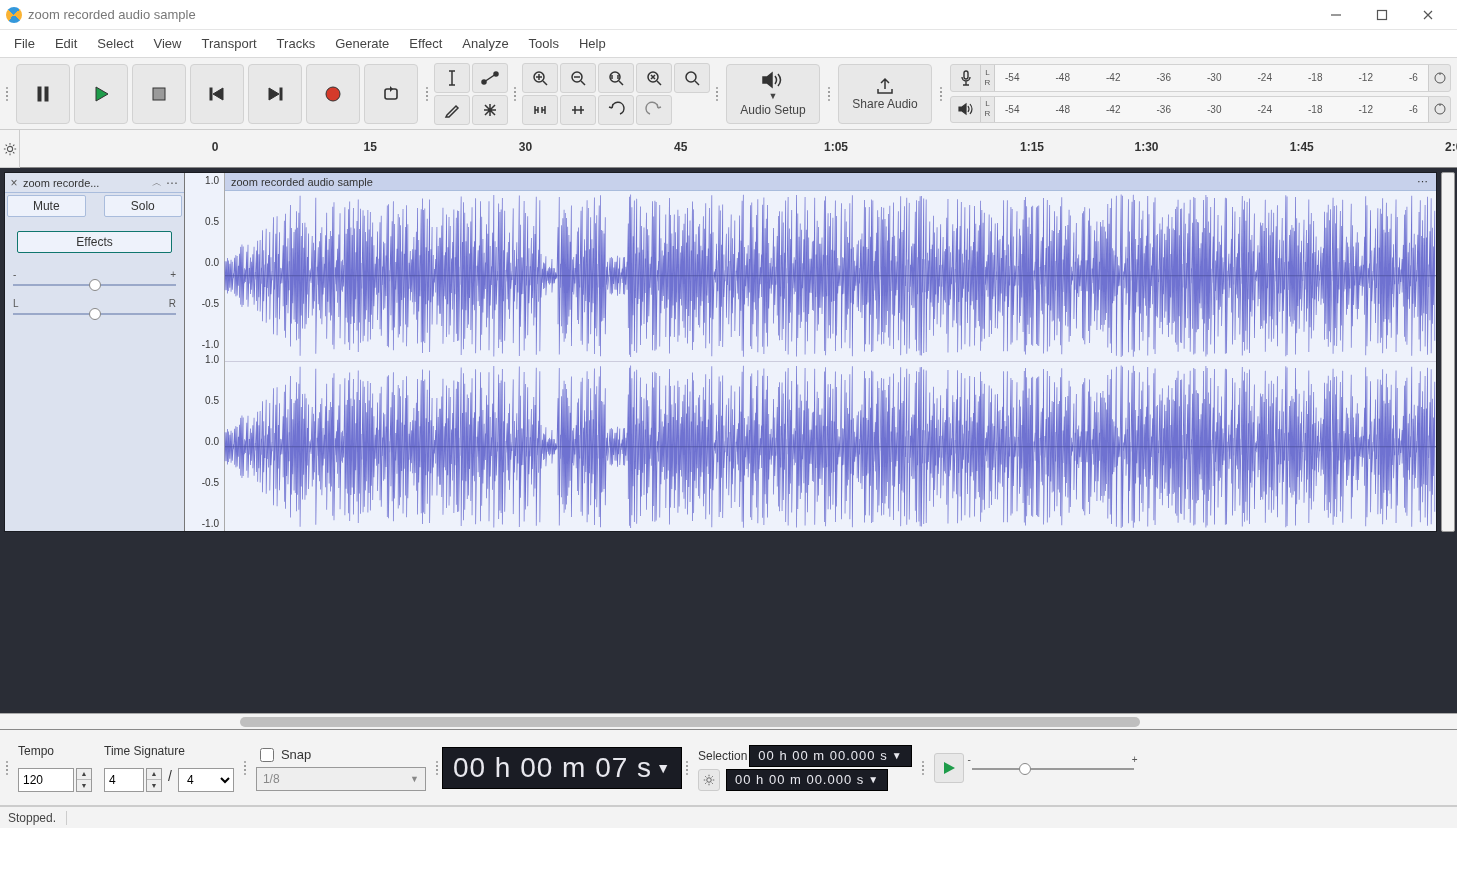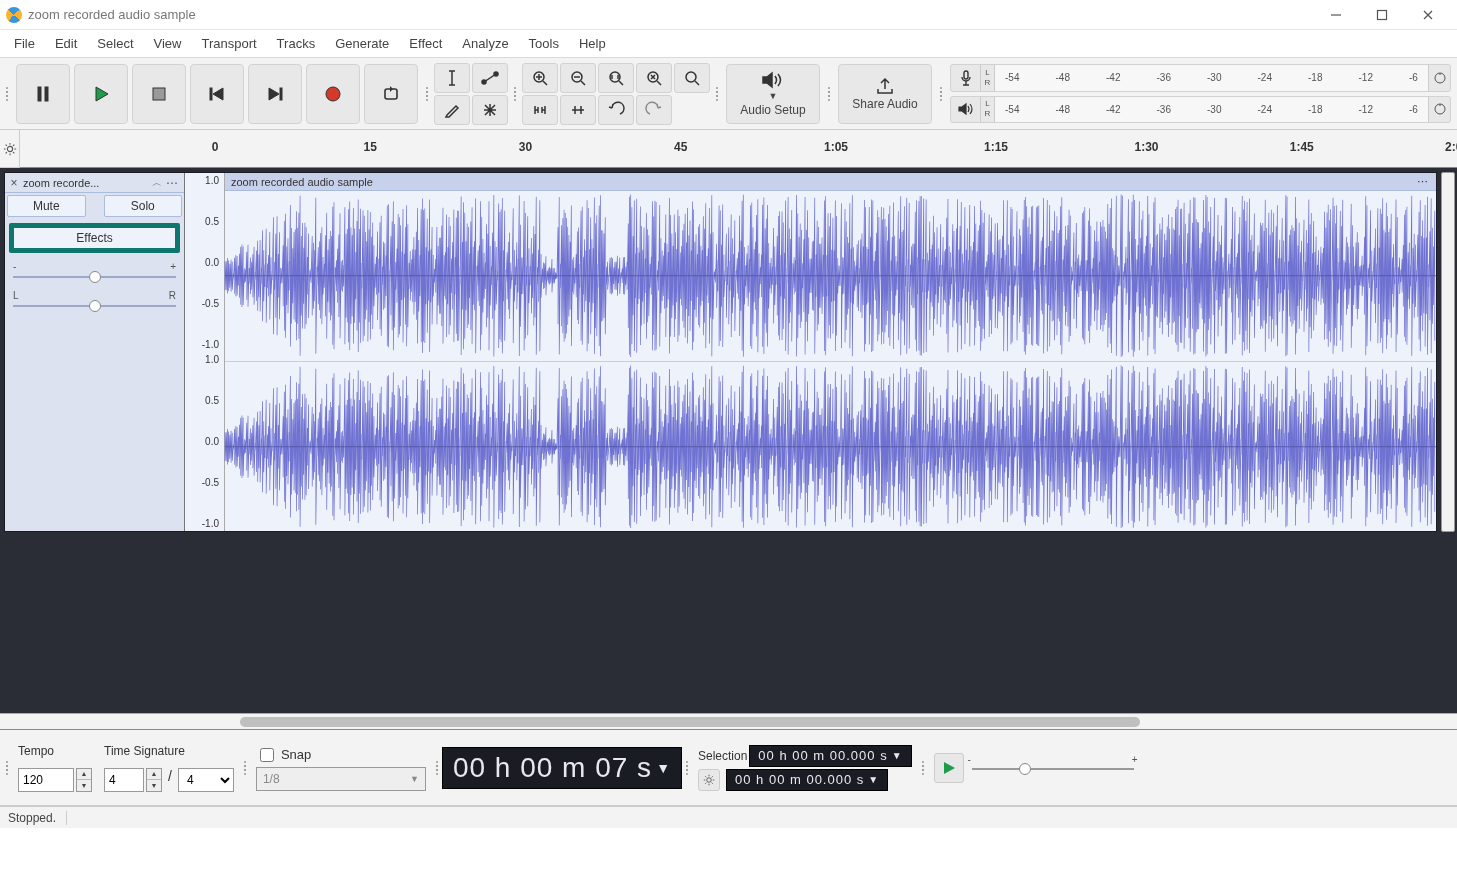--- a/index.html
+++ b/index.html
@@ -59,21 +59,21 @@
   .ruler .label{position:absolute;top:10px;font-size:12px;color:#333;font-weight:bold;transform:translateX(-50%);}
   .track-container{position:absolute;left:4px;right:20px;top:42px;height:360px;display:flex;border:1px solid #1a1c22;}
   .track-panel{width:180px;background:var(--track-bg);border-right:1px solid #777;display:flex;flex-direction:column;font-size:12px;}
   .tp-header{height:20px;display:flex;align-items:center;padding:0 2px;gap:2px;border-bottom:1px solid #a9bcdc;}
   .tp-header .x{width:14px;text-align:center;color:#555;}
   .tp-header .title{flex:1;color:#333;font-size:11px;overflow:hidden;white-space:nowrap;}
   .tp-header .arrow{width:12px;color:#555;font-size:10px;}
   .tp-header .dots{width:16px;color:#555;letter-spacing:1px;}
   .tp-btns{display:flex;gap:18px;padding:2px;}
   .tp-btns .b{flex:1;text-align:center;padding:3px 0;background:#eef2fb;border:1px solid #a9bcdc;border-radius:2px;font-size:12px;color:#333;}
-  .tp-effects{margin:4px;padding:3px 0;text-align:center;background:#eef2fb;border:5px solid #0f766e;border-radius:2px;}
+  .tp-effects{margin:12px;padding:3px 0;text-align:center;background:#eef2fb;border:1px solid #0f766e;border-radius:2px;}
   .tp-slider{padding:4px 8px;}
   .tp-slider .ends{display:flex;justify-content:space-between;font-size:10px;color:#555;margin-bottom:2px;}
   .tp-slider .bar{height:2px;background:#9aa8c9;position:relative;margin:4px 0;}
   .tp-slider .knob{position:absolute;top:-5px;left:50%;width:12px;height:12px;border-radius:50%;background:#fff;border:1px solid #888;transform:translateX(-50%);}
   .amp-scale{width:40px;background:#eef2fb;border-right:1px solid #aaa;display:flex;flex-direction:column;}
   .amp-half{flex:1;display:flex;flex-direction:column;justify-content:space-between;padding:2px 2px;font-size:10px;color:#333;}
   .amp-half div{text-align:right;padding-right:3px;}
   .wave-area{flex:1;position:relative;background:#eef2fb;}
   .wave-title{position:absolute;top:0;left:0;right:0;height:18px;background:var(--track-header);display:flex;align-items:center;padding:0 6px;font-size:11px;color:#333;border-bottom:1px solid #a9bcdc;justify-content:space-between;}
   .wave-title .dots{letter-spacing:2px;}
@@ -370,21 +370,21 @@
         <path d="M8 1 V3 M8 13 V15 M1 8 H3 M13 8 H15 M3 3 L4.5 4.5 M11.5 11.5 L13 13 M3 13 L4.5 11.5 M11.5 4.5 L13 3"></path>
       </svg>
   </div>
   <div class="ruler-area">
     <div class="ruler" id="ruler">
         <div class="label" style="left: 0px;">0</div>
         <div class="label" style="left: 155.25px;">15</div>
         <div class="label" style="left: 310.5px;">30</div>
         <div class="label" style="left: 465.75px;">45</div>
         <div class="label" style="left: 621px;">1:05</div>
-        <div class="label" style="left: 781px;">1:15</div>
+        <div class="label" style="left: 817px;">1:15</div>
         <div class="label" style="left: 931.5px;">1:30</div>
         <div class="label" style="left: 1086.75px;">1:45</div>
         <div class="label" style="left: 1242px;">2:00</div>
       </div>
   </div>
 
   <div class="track-container">
     <div class="track-panel">
       <div class="tp-header">
         <div class="x">×</div>

